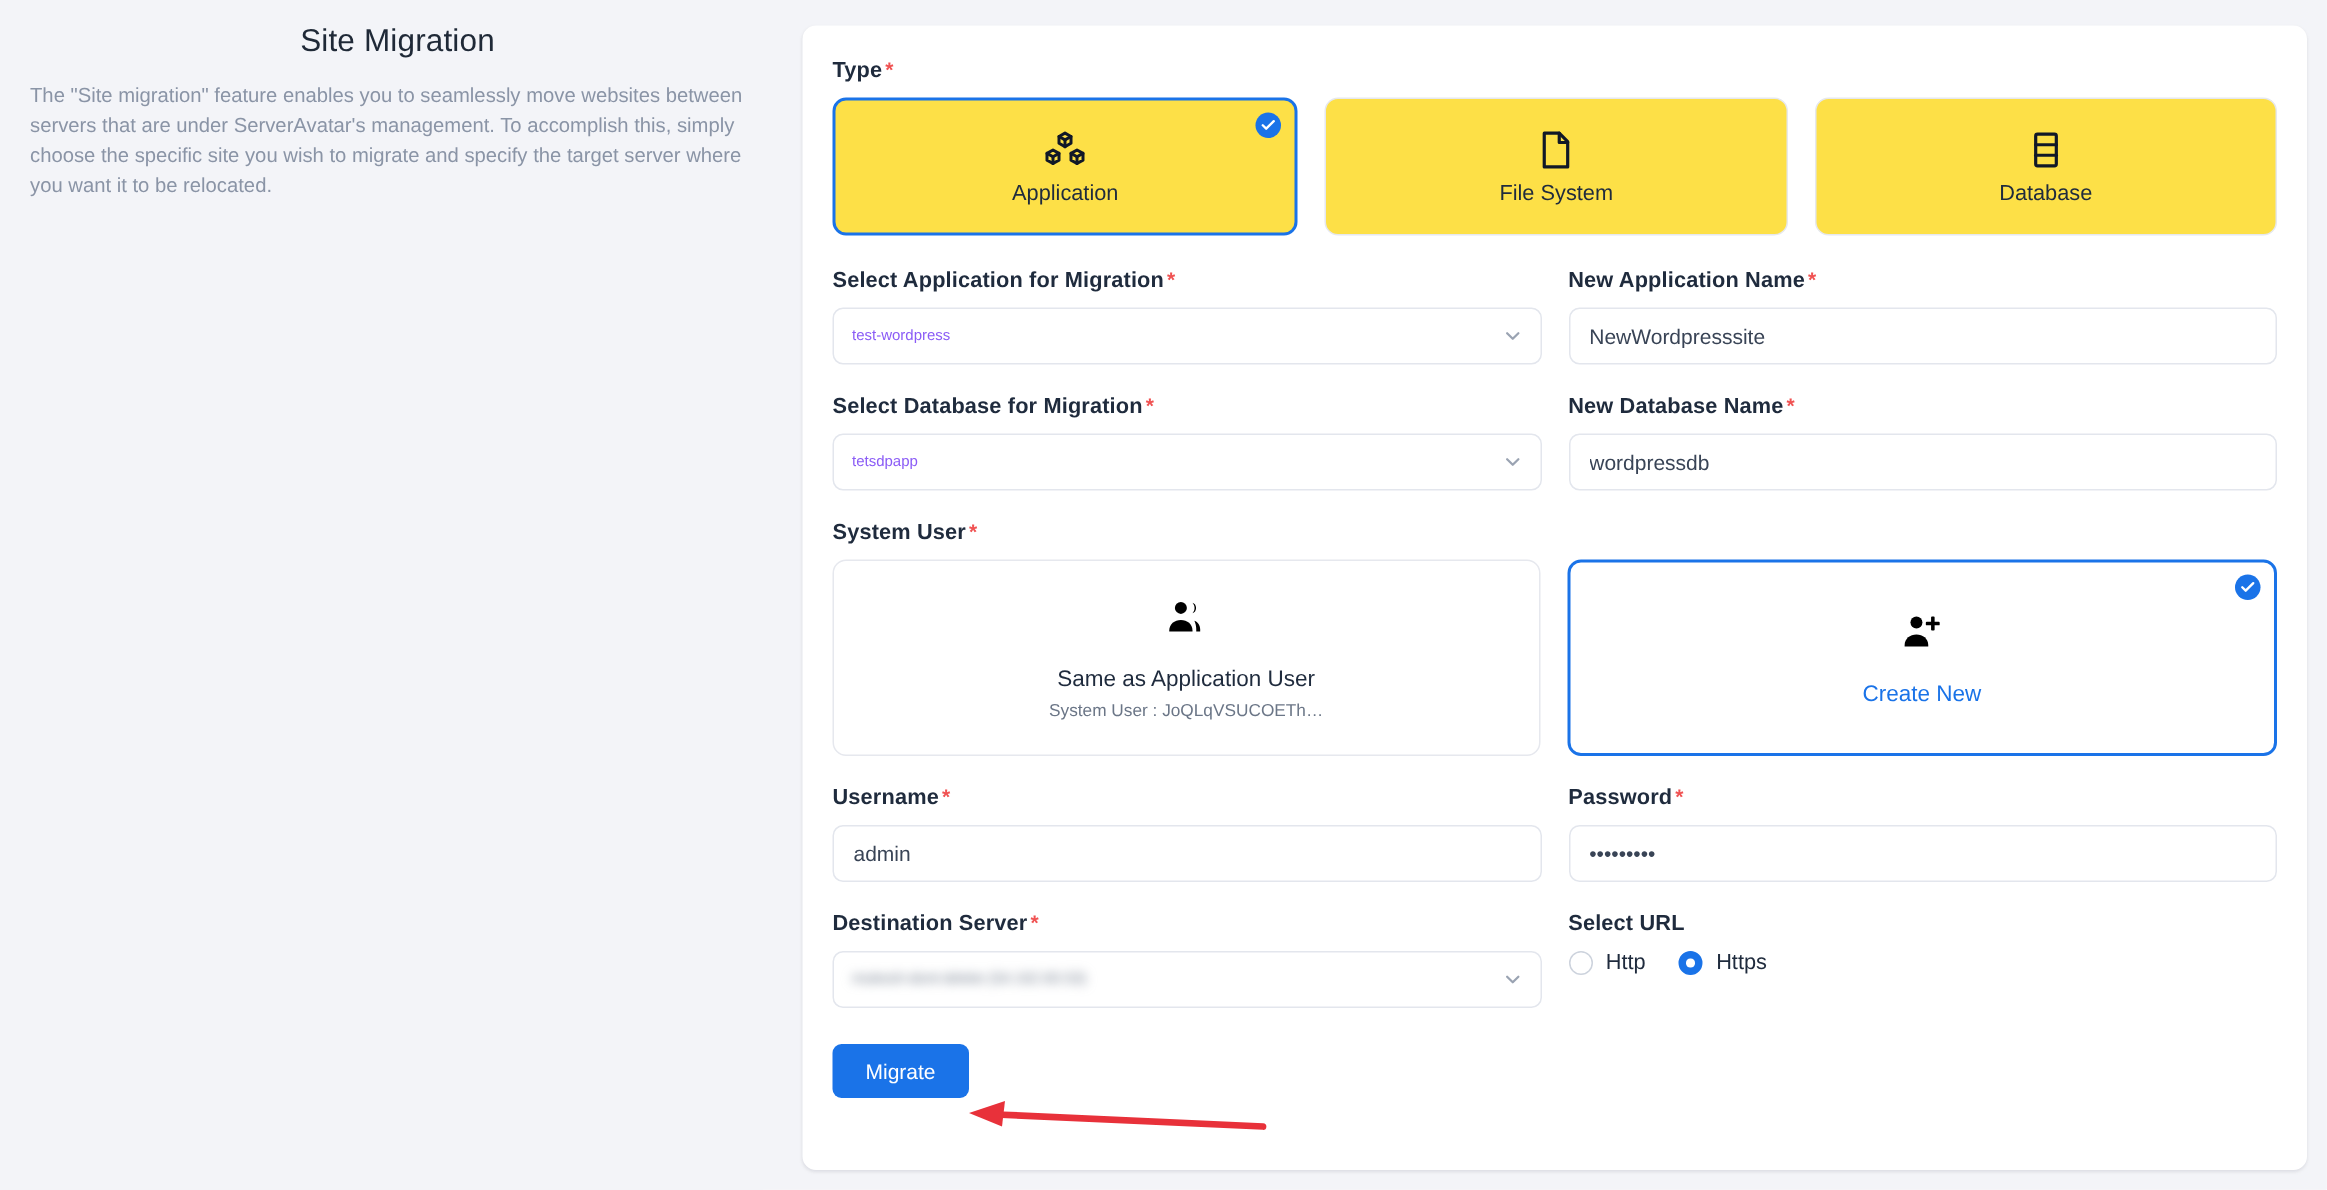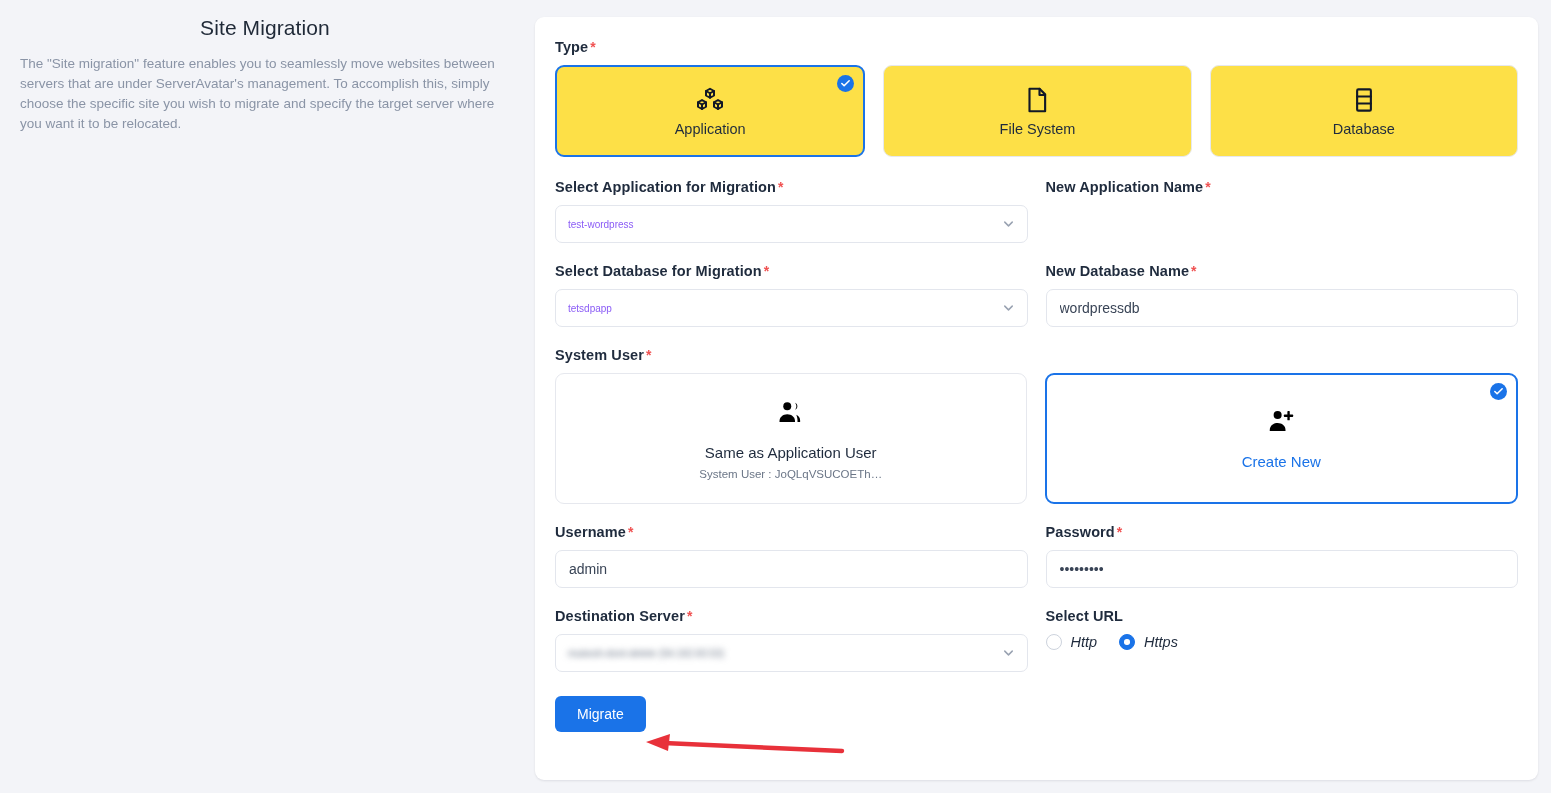--- a/index.html
+++ b/index.html
@@ -101,21 +101,21 @@
     display: flex; flex-direction: column;
     align-items: center; justify-content: center; gap: 4px;
     cursor: pointer;
   }
   .user-card.selected { border: 2px solid #1a73e8; }
   .user-card .uc-title { font-size: 15px; color: #1f2b3d; margin-top: 8px; }
   .user-card .uc-title.blue { color: #1a73e8; }
   .user-card .uc-sub { font-size: 11.5px; color: #6b7687; margin-top: 3px; }
 
   
-  .radio-row { display: flex; align-items: center; gap: 22px; margin-top: 6px; font-style: italic; }
+  .radio-row { display: flex; align-items: center; gap: 22px; margin-top: 6px; }
   .radio-item { display: flex; align-items: center; gap: 9px; cursor: pointer; }
   .radio {
     width: 16px; height: 16px; border-radius: 50%;
     border: 1.4px solid #cdd3dd; background: #fff;
     display: flex; align-items: center; justify-content: center;
   }
   .radio.on { border-color: #1a73e8; background: #1a73e8; }
   .radio.on::after {
     content: ""; width: 5.5px; height: 5.5px;
     border-radius: 50%; background: #fff;
@@ -221,20 +221,21 @@
                 </svg>
             </span>
           </div>
         </div>
 
         <div class="col">
           <div class="field-label">
             <span>New Application Name</span>
               <span class="req">*</span>
           </div>
+          <input class="input" type="text" value="NewWordpresssite" style="">
         </div>
       </div>
 
       
       <div class="grid2 mt20">
         <div class="col">
           <div class="field-label">
             <span>Select Database for Migration</span>
               <span class="req">*</span>
           </div>

